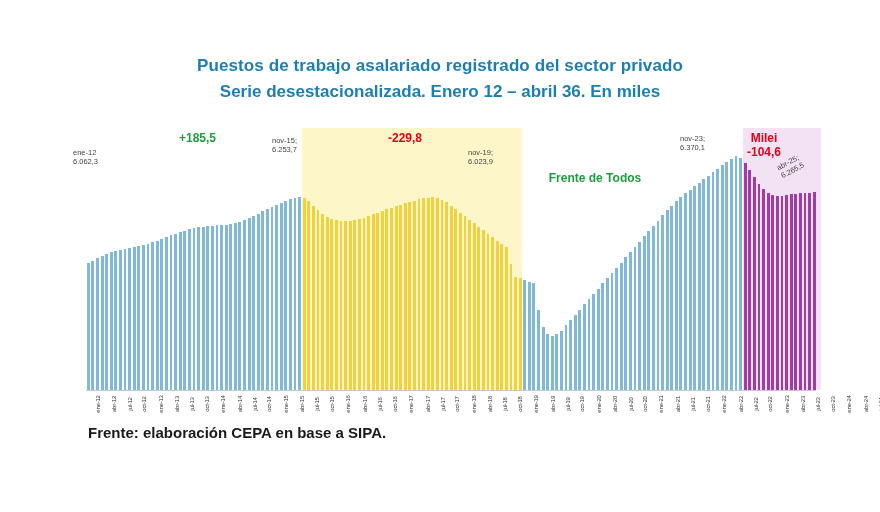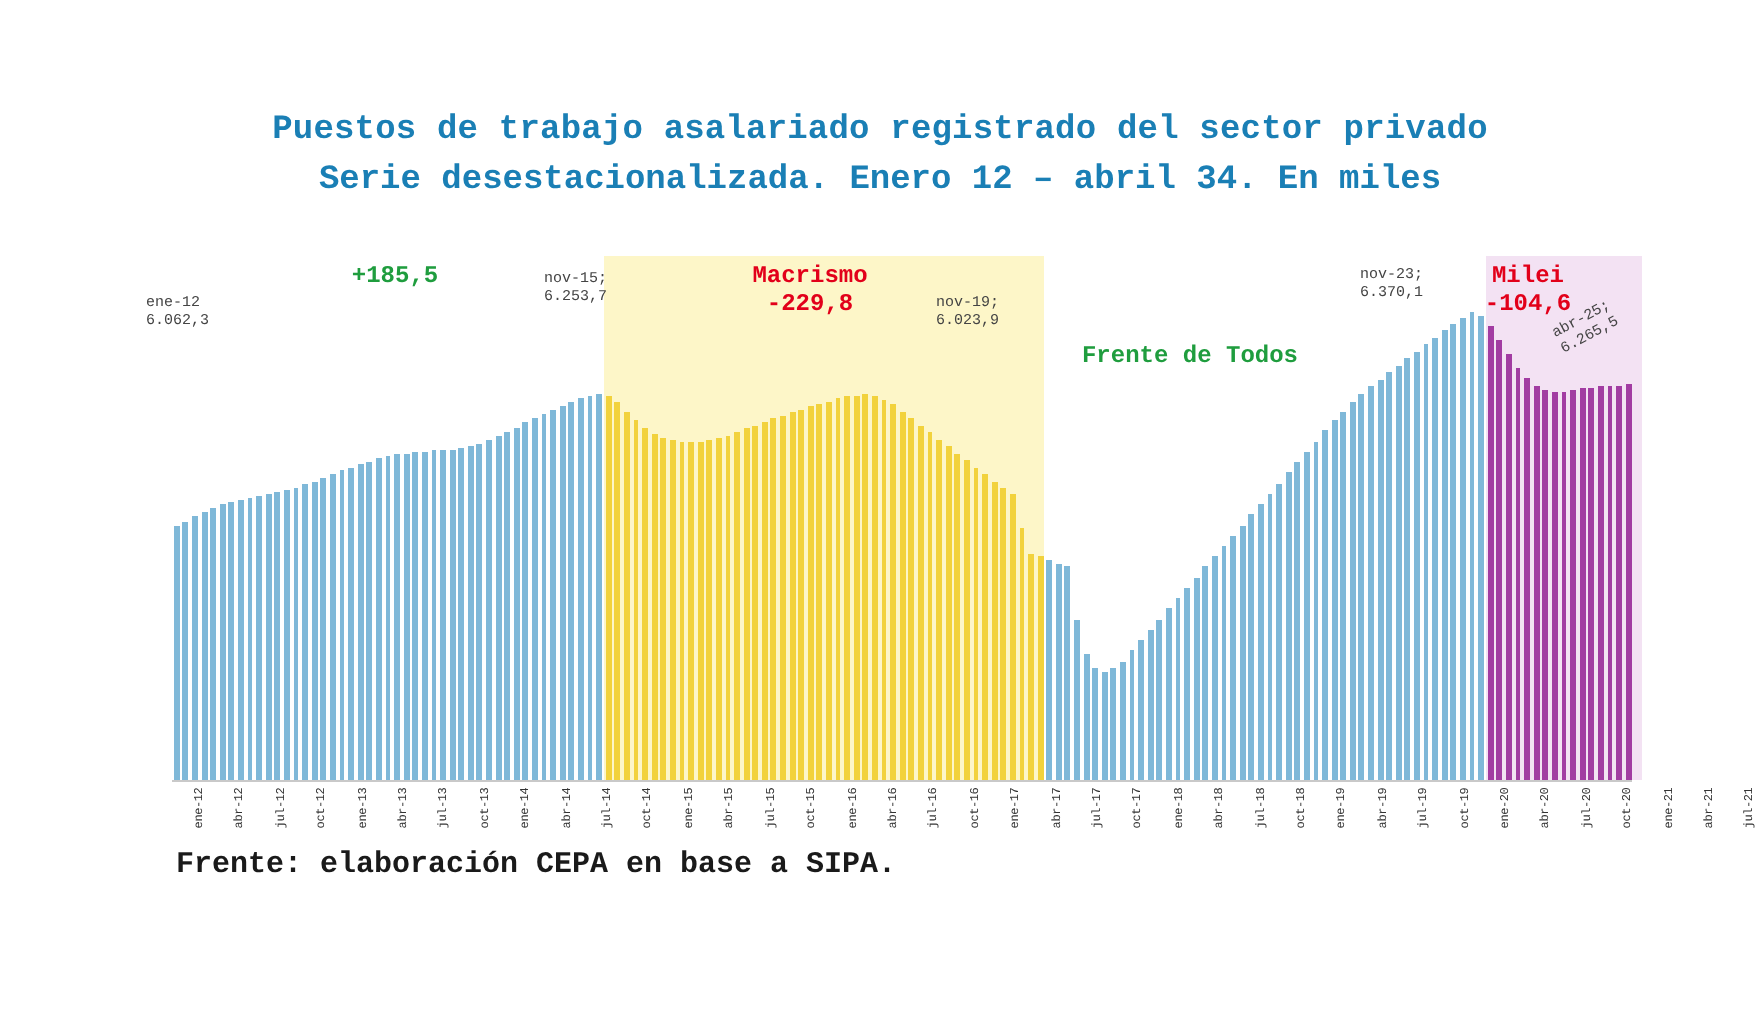--- a/index.html
+++ b/index.html
@@ -10,21 +10,20 @@
     width: 880px;
     height: 512px;
     background: #ffffff;
     font-family: "Liberation Sans", sans-serif;
     overflow: hidden;
   }
   .page {
     position: relative;
     width: 880px;
     height: 512px;
-    font-family: Liberation Mono, monospace;
   }
   .title-block {
     position: absolute;
     top: 56px;
     left: 0;
     width: 880px;
     text-align: center;
   }
   .title-line1 {
     font-size: 17px;
@@ -139,21 +138,21 @@
     font-weight: bold;
   }
 </style>
 </head>
 <body>
 
 <div class="page">
 
   <div class="title-block">
     <div class="title-line1">Puestos de trabajo asalariado registrado del sector privado</div>
-    <div class="title-line2">Serie desestacionalizada. Enero 12 – abril 34. En miles</div>
+    <div class="title-line2">Serie desestacionalizada. Enero 12 – abril 36. En miles</div>
   </div>
 
   <div class="chart-area">
     <div class="period-band band-cfk" id="band-cfk" style="left: 0%; width: 29.5597%;"></div>
     <div class="period-band band-macri" id="band-macri" style="left: 29.5597%; width: 30.1887%;"></div>
     <div class="period-band band-fdt" id="band-fdt" style="left: 59.7484%; width: 30.1887%;"></div>
     <div class="period-band band-milei" id="band-milei" style="left: 89.9371%; width: 10.6918%;"></div>
     <div class="bars" id="bars">
         <div class="bar-slot">
           <div class="bar" title="ene-12: 6062.3" style="height: 48.3067%; background: rgb(127, 184, 216);"></div>
@@ -894,21 +893,20 @@
       <div class="tick-slot"></div>
       <div class="tick-slot"></div>
       <div class="tick-slot"></div>
       <div class="tick-slot"></div>
     </div>
 
   <div class="period-label lbl-cfk" style="left:110px; top:132px; width:175px;">
     <span class="delta">+185,5</span>
   </div>
   <div class="period-label lbl-macri" style="left:330px; top:132px; width:150px;">
-    <span class="name">Macrismo</span>
     <span class="delta">-229,8</span>
   </div>
   <div class="period-label lbl-fdt" style="left:515px; top:132px; width:160px;margin-top:40px;">
     <span class="name">Frente de Todos</span>
   </div>
   <div class="period-label lbl-milei" style="left:729px; top:132px; width:70px;">
     <span class="name">Milei</span>
     <span class="delta">-104,6</span>
   </div>
 

